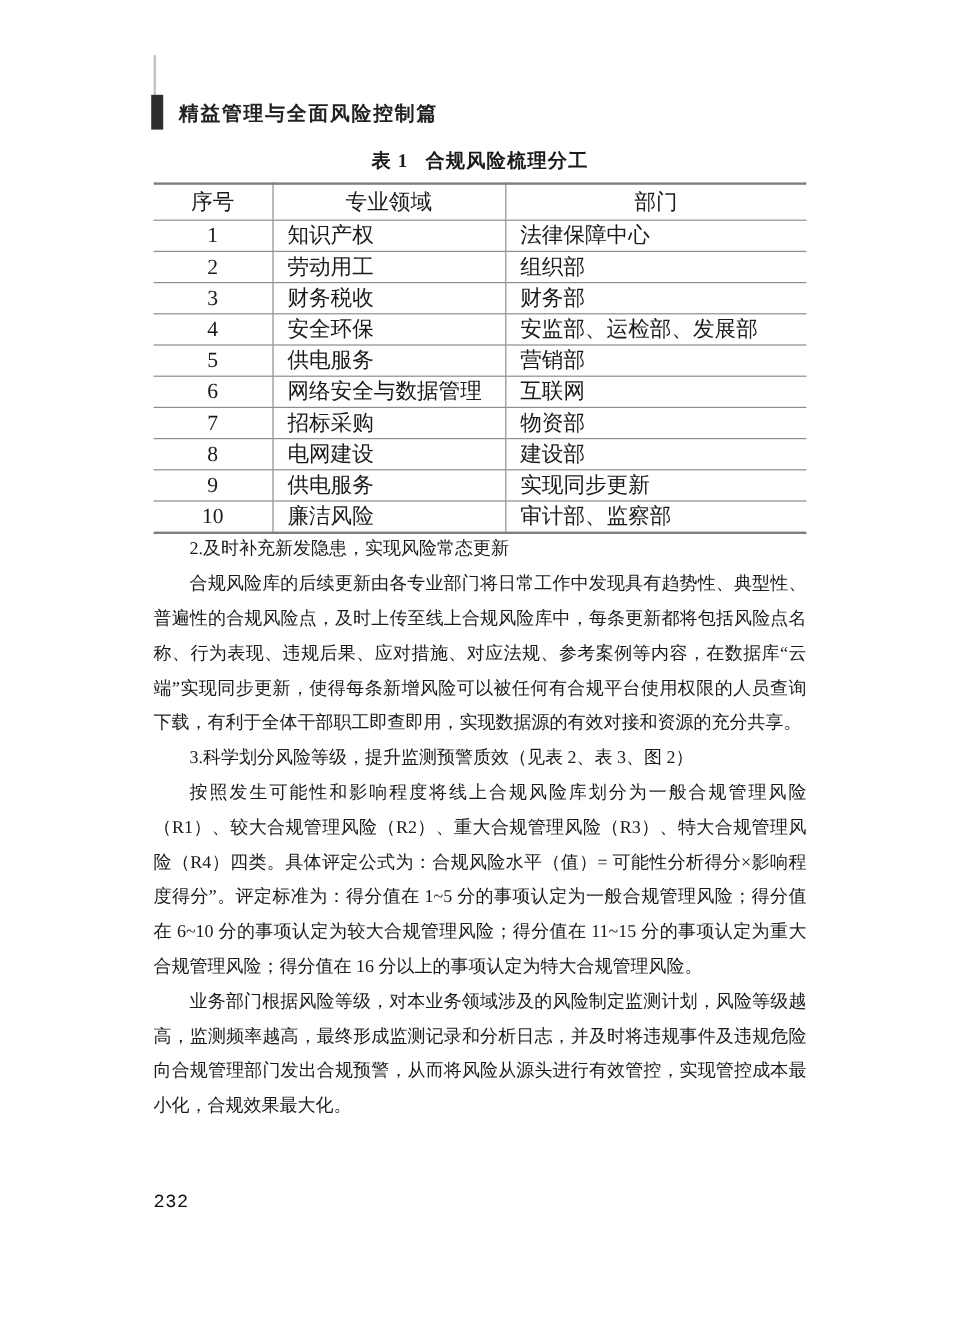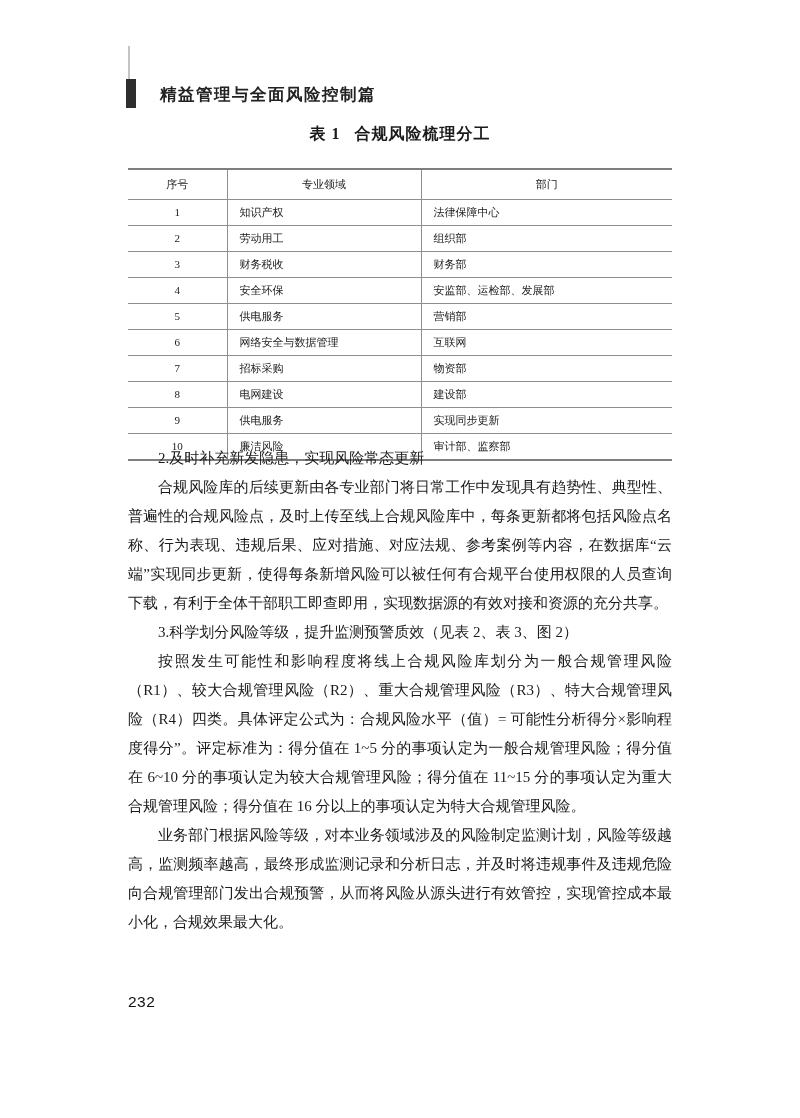--- a/index.html
+++ b/index.html
@@ -16,41 +16,40 @@
   
   .margin-rule {
     position: absolute; left: 128px; top: 46px;
     width: 2px; height: 33px; background: #c4c4c4;
   }
   .marker-bar {
     position: absolute; left: 126px; top: 79px;
     width: 10px; height: 29px; background: #2e2e2e;
   }
   .chapter-title {
-    position: absolute; left: 160px; top: 84px;
+    position: absolute; left: 149px; top: 84px;
     margin: 0; font-size: 16.5px; font-weight: bold;
     letter-spacing: 1.5px; color: #222;
   }
 
   
   .table-caption {
     position: absolute; left: 128px; top: 124px; width: 544px;
     text-align: center; font-size: 16px; font-weight: bold;
     letter-spacing: 1px;
   }
   .caption-gap { display: inline-block; width: 14px; }
 
   
   .compliance-table {
     position: absolute; left: 128px; top: 152px; width: 544px;
     border-collapse: collapse; table-layout: fixed;
     border-top: 2px solid #7f7f7f;
     border-bottom: 2px solid #7f7f7f;
-    font-size: 11px;
-    margin-top: 16px;
+    font-size: 18px;
   }
   .compliance-table col.c1 { width: 99px; }
   .compliance-table col.c2 { width: 194px; }
   .compliance-table col.c3 { width: 251px; }
   .compliance-table th, .compliance-table td {
     font-weight: normal; padding: 0;
     border-bottom: 1px solid #8e8e8e;
     height: 25px; line-height: 25px;
     overflow: hidden; white-space: nowrap;
   }
@@ -67,21 +66,21 @@
   .body-text {
     position: absolute; left: 128px; top: 444px; width: 544px;
     font-size: 15px; line-height: 29px;
     text-align: justify;
   }
   .body-text p { margin: 0; text-indent: 2em; }
 
   
   .page-number {
     position: absolute; left: 128px; top: 993px;
-    font-family: Liberation Sans, sans-serif;
+    font-family: Liberation Mono, monospace;
     font-size: 15.5px; letter-spacing: 0.5px; color: #111;
   }
 </style>
 </head>
 <body>
 
 <div class="page">
 
   <div class="margin-rule"></div>
   <div class="marker-bar"></div>

